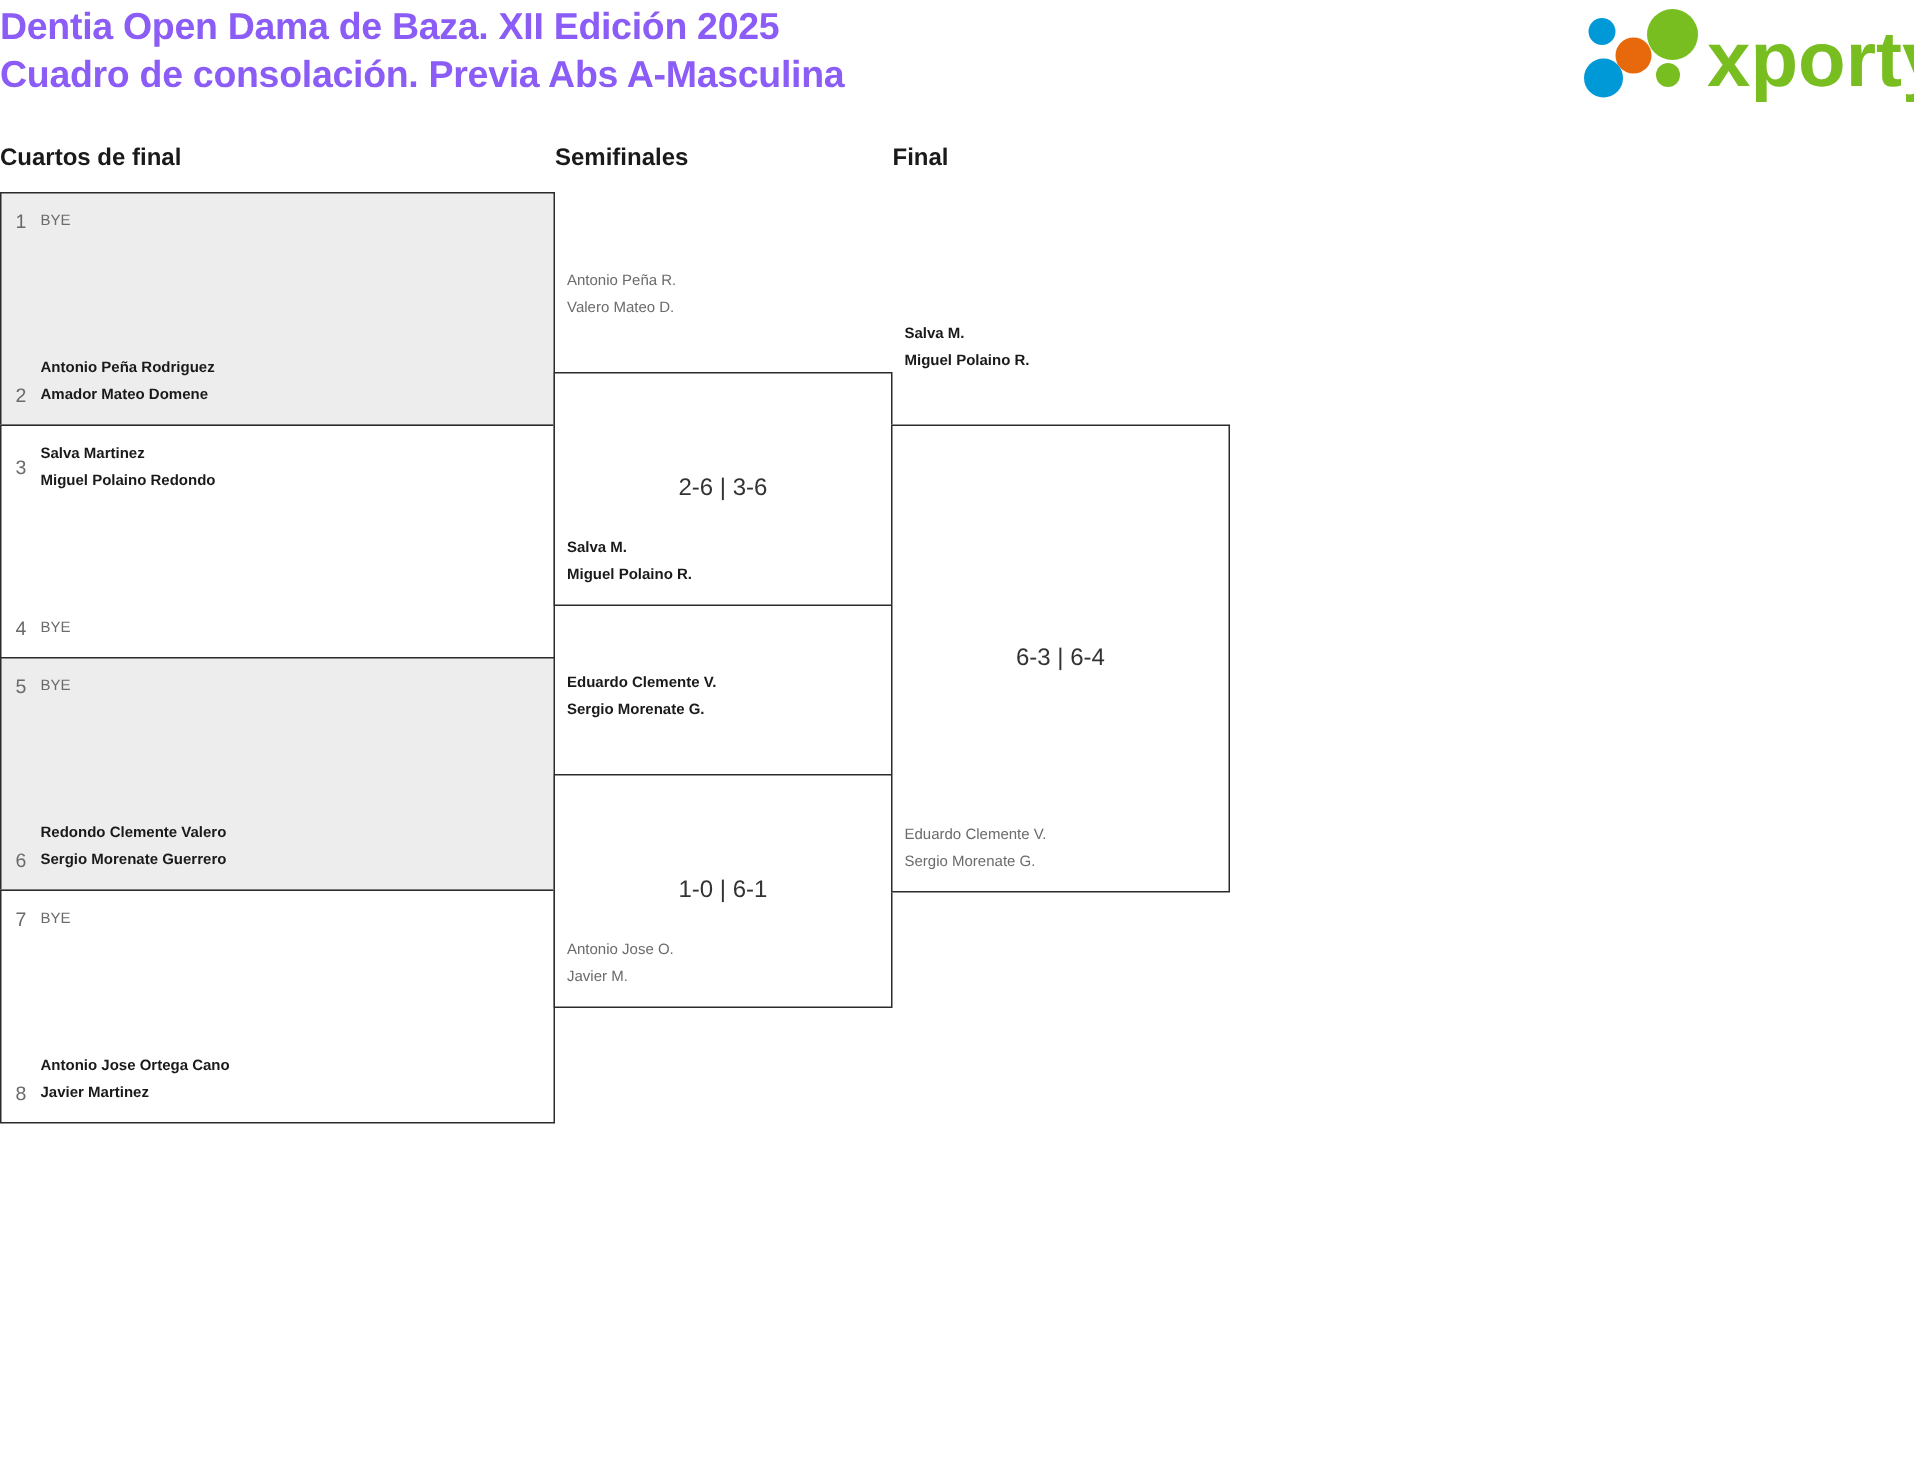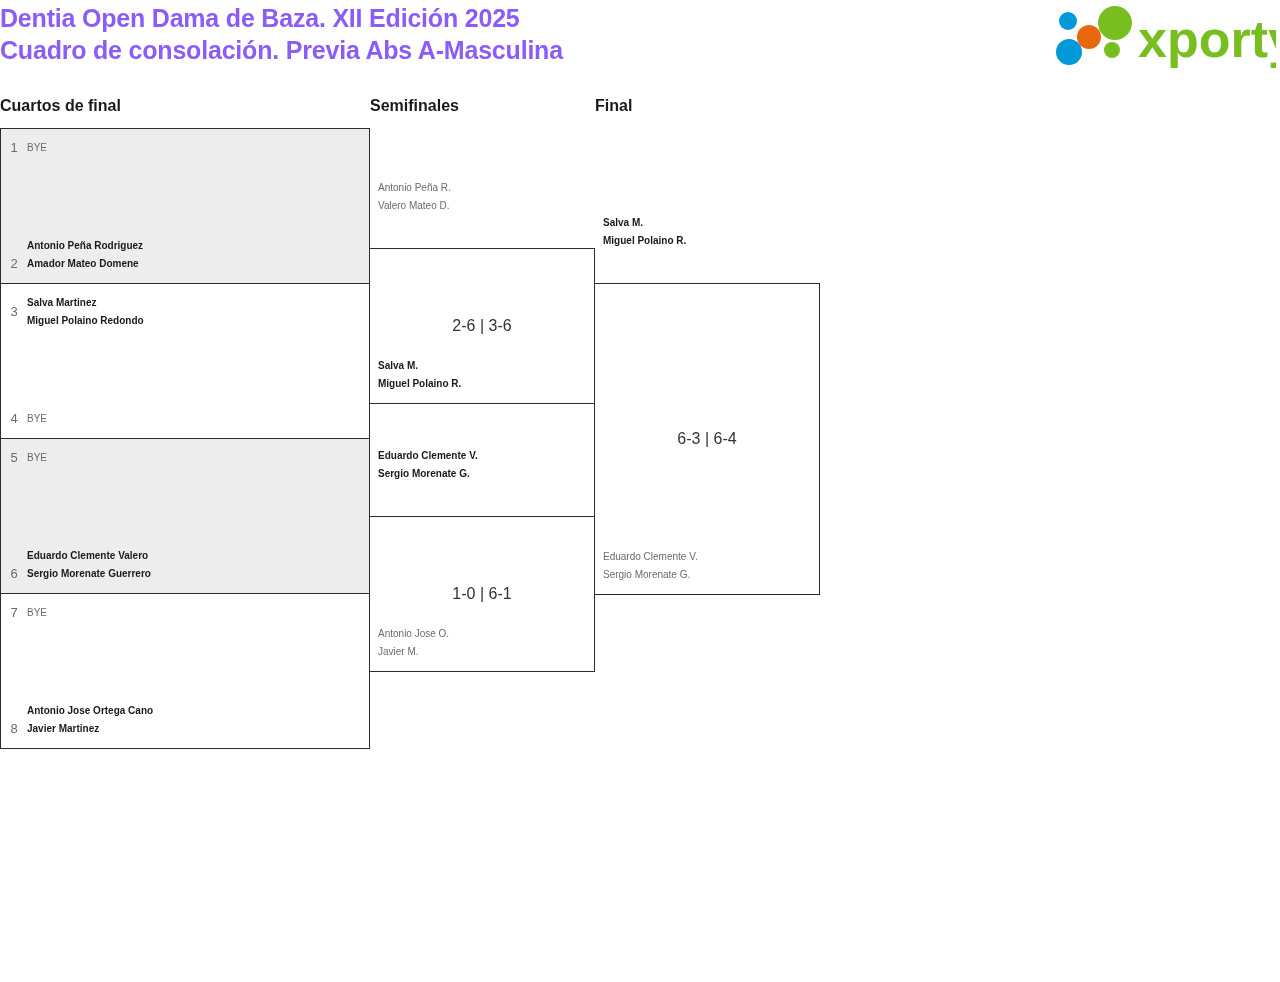--- a/index.html
+++ b/index.html
@@ -191,21 +191,21 @@
   <div class="match r1 shaded" id="match-r1-2">
     <div class="entry entry-top entry-single bye">
       <span class="seed">5</span>
       <span class="names">
         <span class="nm">BYE</span>
       </span>
     </div>
     <div class="entry entry-bottom">
       <span class="seed">6</span>
       <span class="names">
-        <span class="nm">Eduardo Clemente Valero</span>
+        <span class="nm">Redondo Clemente Valero</span>
         <span class="nm">Sergio Morenate Guerrero</span>
       </span>
     </div>
   </div>
 
   <div class="match r1" id="match-r1-3">
     <div class="entry entry-top entry-single bye">
       <span class="seed">7</span>
       <span class="names">
         <span class="nm">BYE</span>

